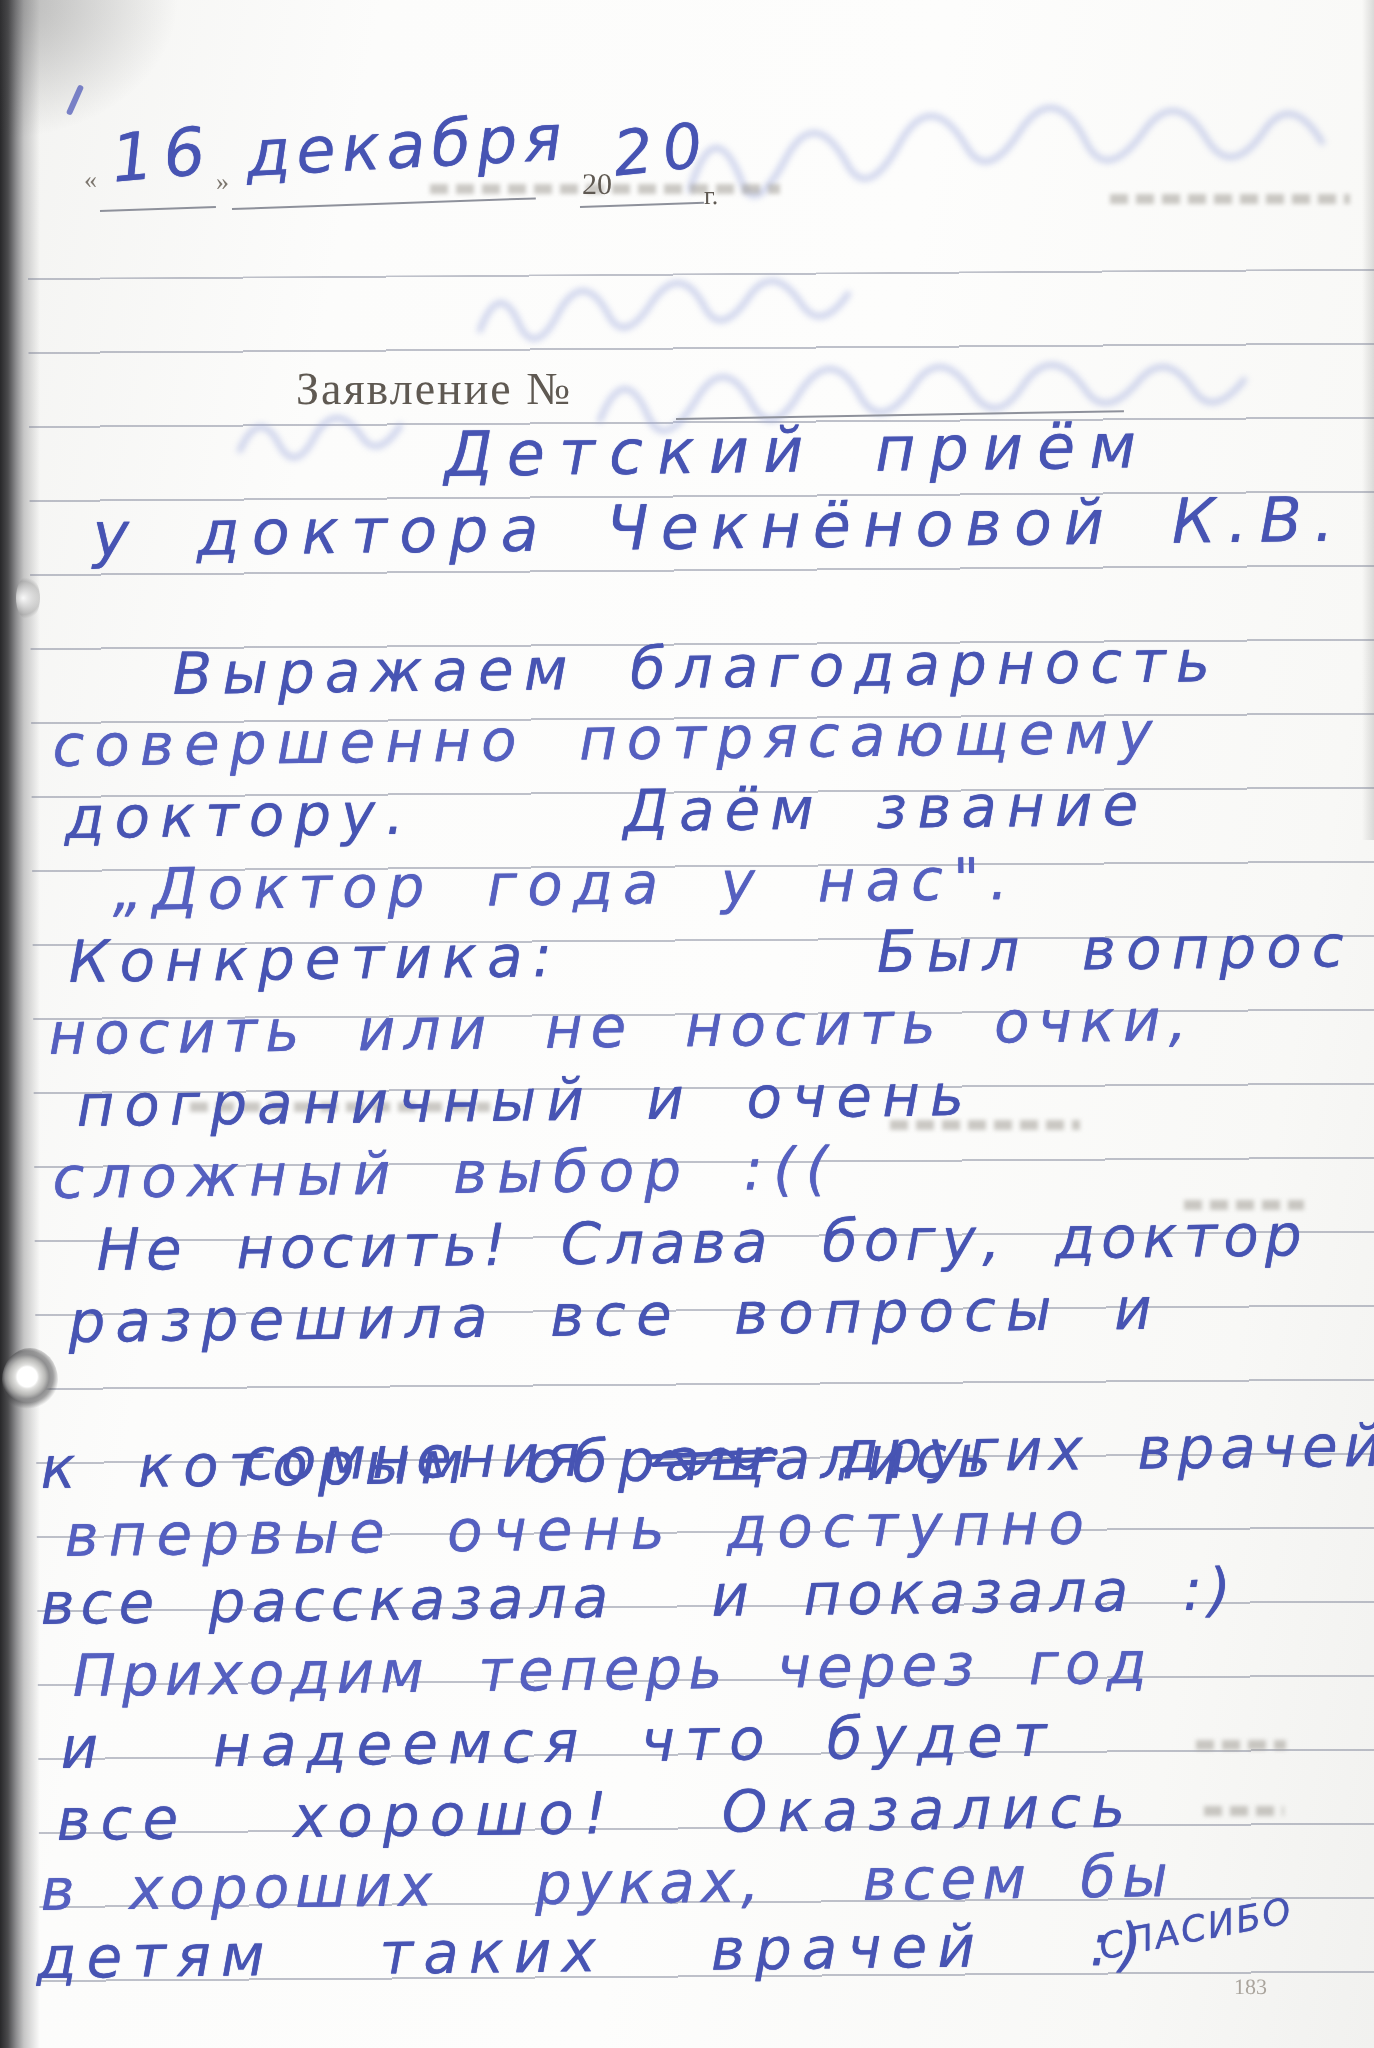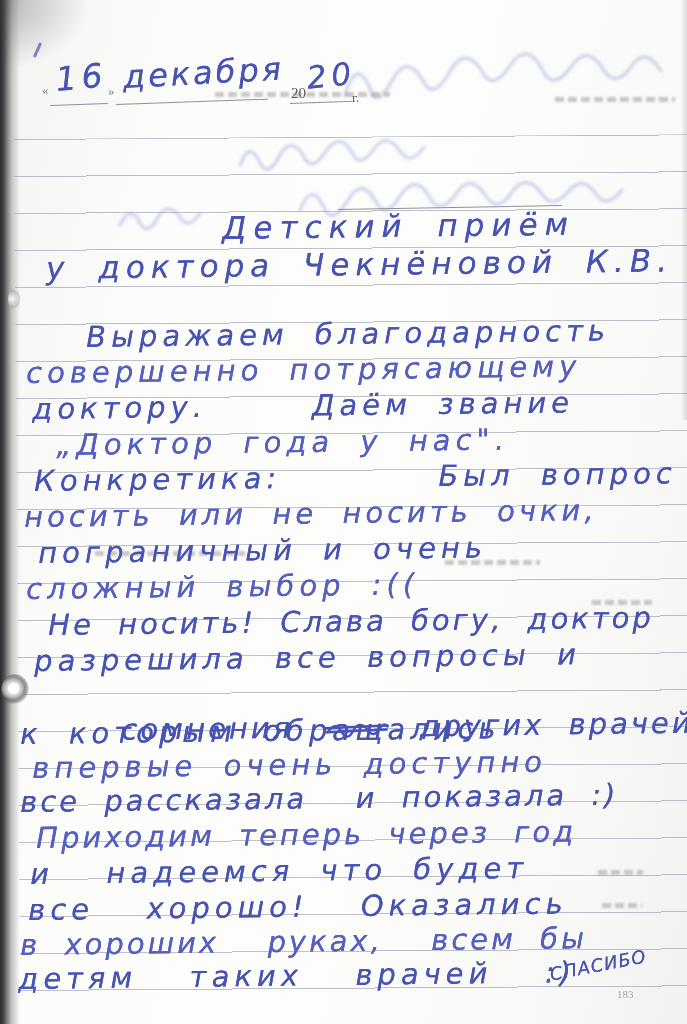--- a/index.html
+++ b/index.html
@@ -108,20 +108,21 @@
   <div class="hw d-day">16</div>
   <span class="printed q q-close">»</span>
   <div class="hw d-month">декабря</div>
   <span class="printed yr-printed">20</span>
   <div class="hw d-year">20</div>
   <span class="printed yr-suffix">г.</span>
   <div class="uline u-day"></div>
   <div class="uline u-month"></div>
   <div class="uline u-year"></div>
 
+  <div class="printed form-label">Заявление №</div>
   <div class="uline u-num"></div>
 
   <div class="hw l0">Детский приём</div>
   <div class="hw l1">у доктора Чекнёновой К.В.</div>
   <div class="hw l2">Выражаем благодарность</div>
   <div class="hw l3 alt">совершенно потрясающему</div>
   <div class="hw l4">доктору.    Даём звание</div>
   <div class="hw l5 alt">„Доктор года у нас".</div>
   <div class="hw l6">Конкретика:      Был вопрос</div>
   <div class="hw l7 alt">носить или не носить очки,</div>

